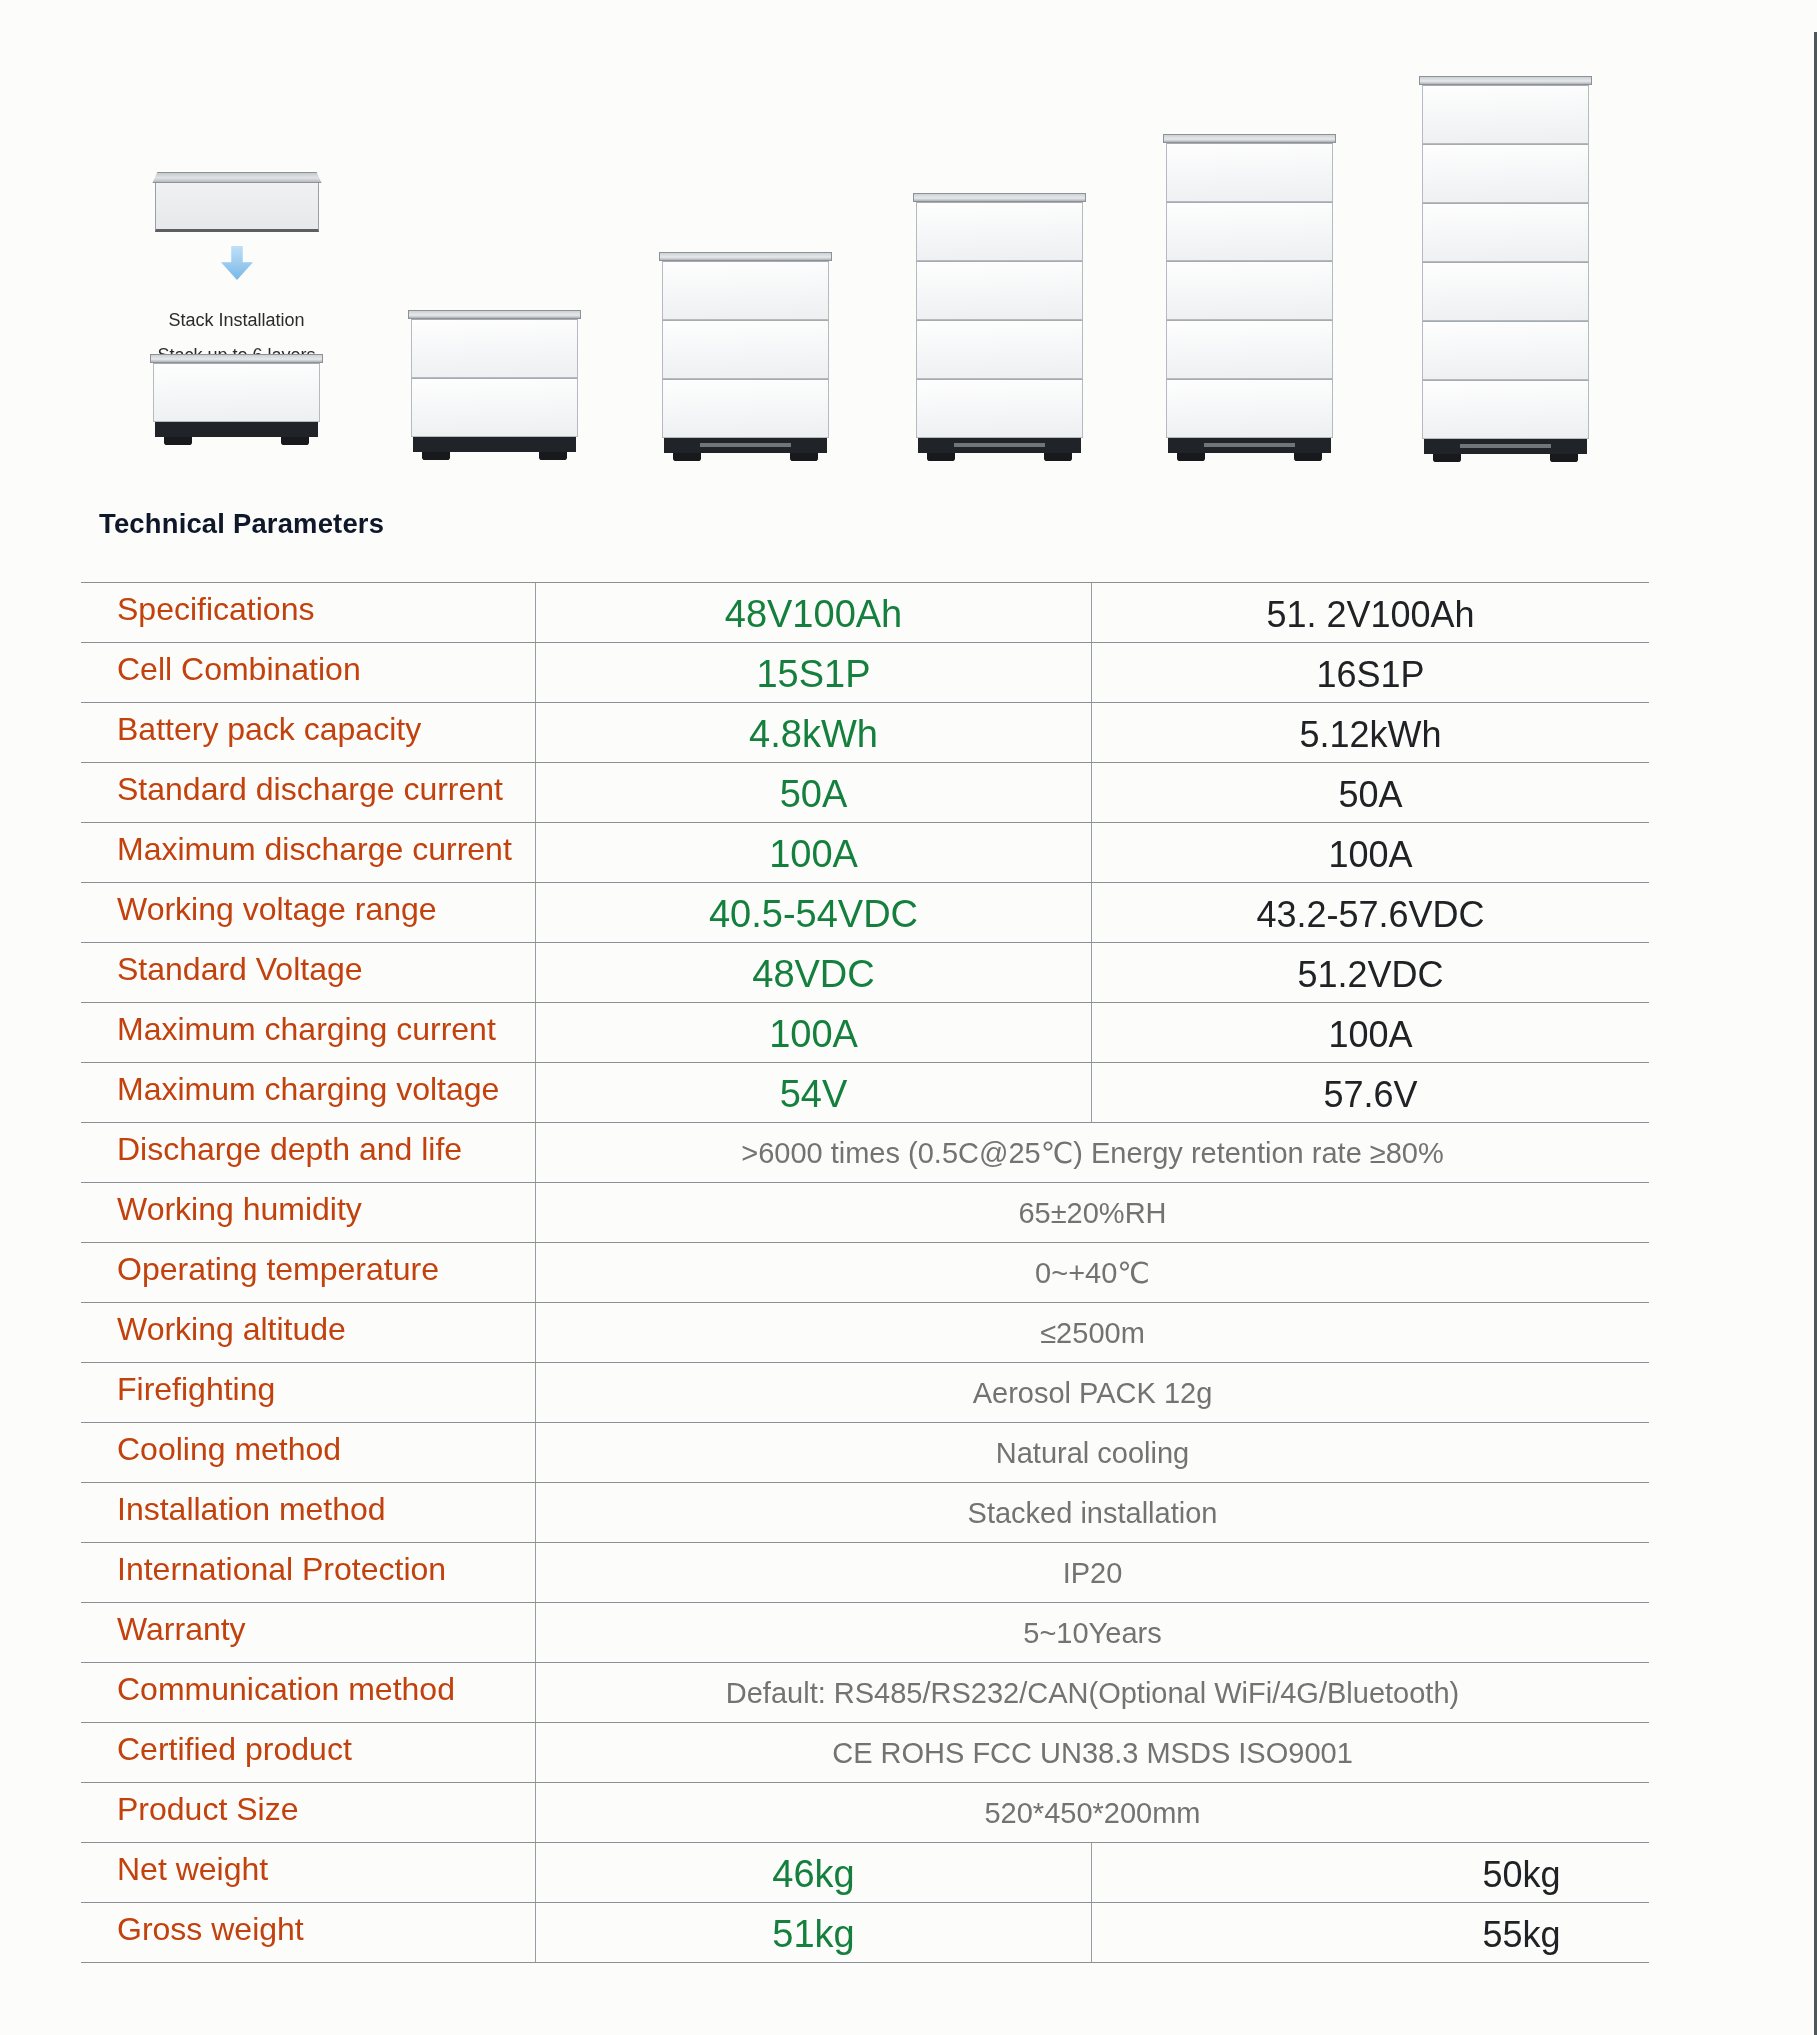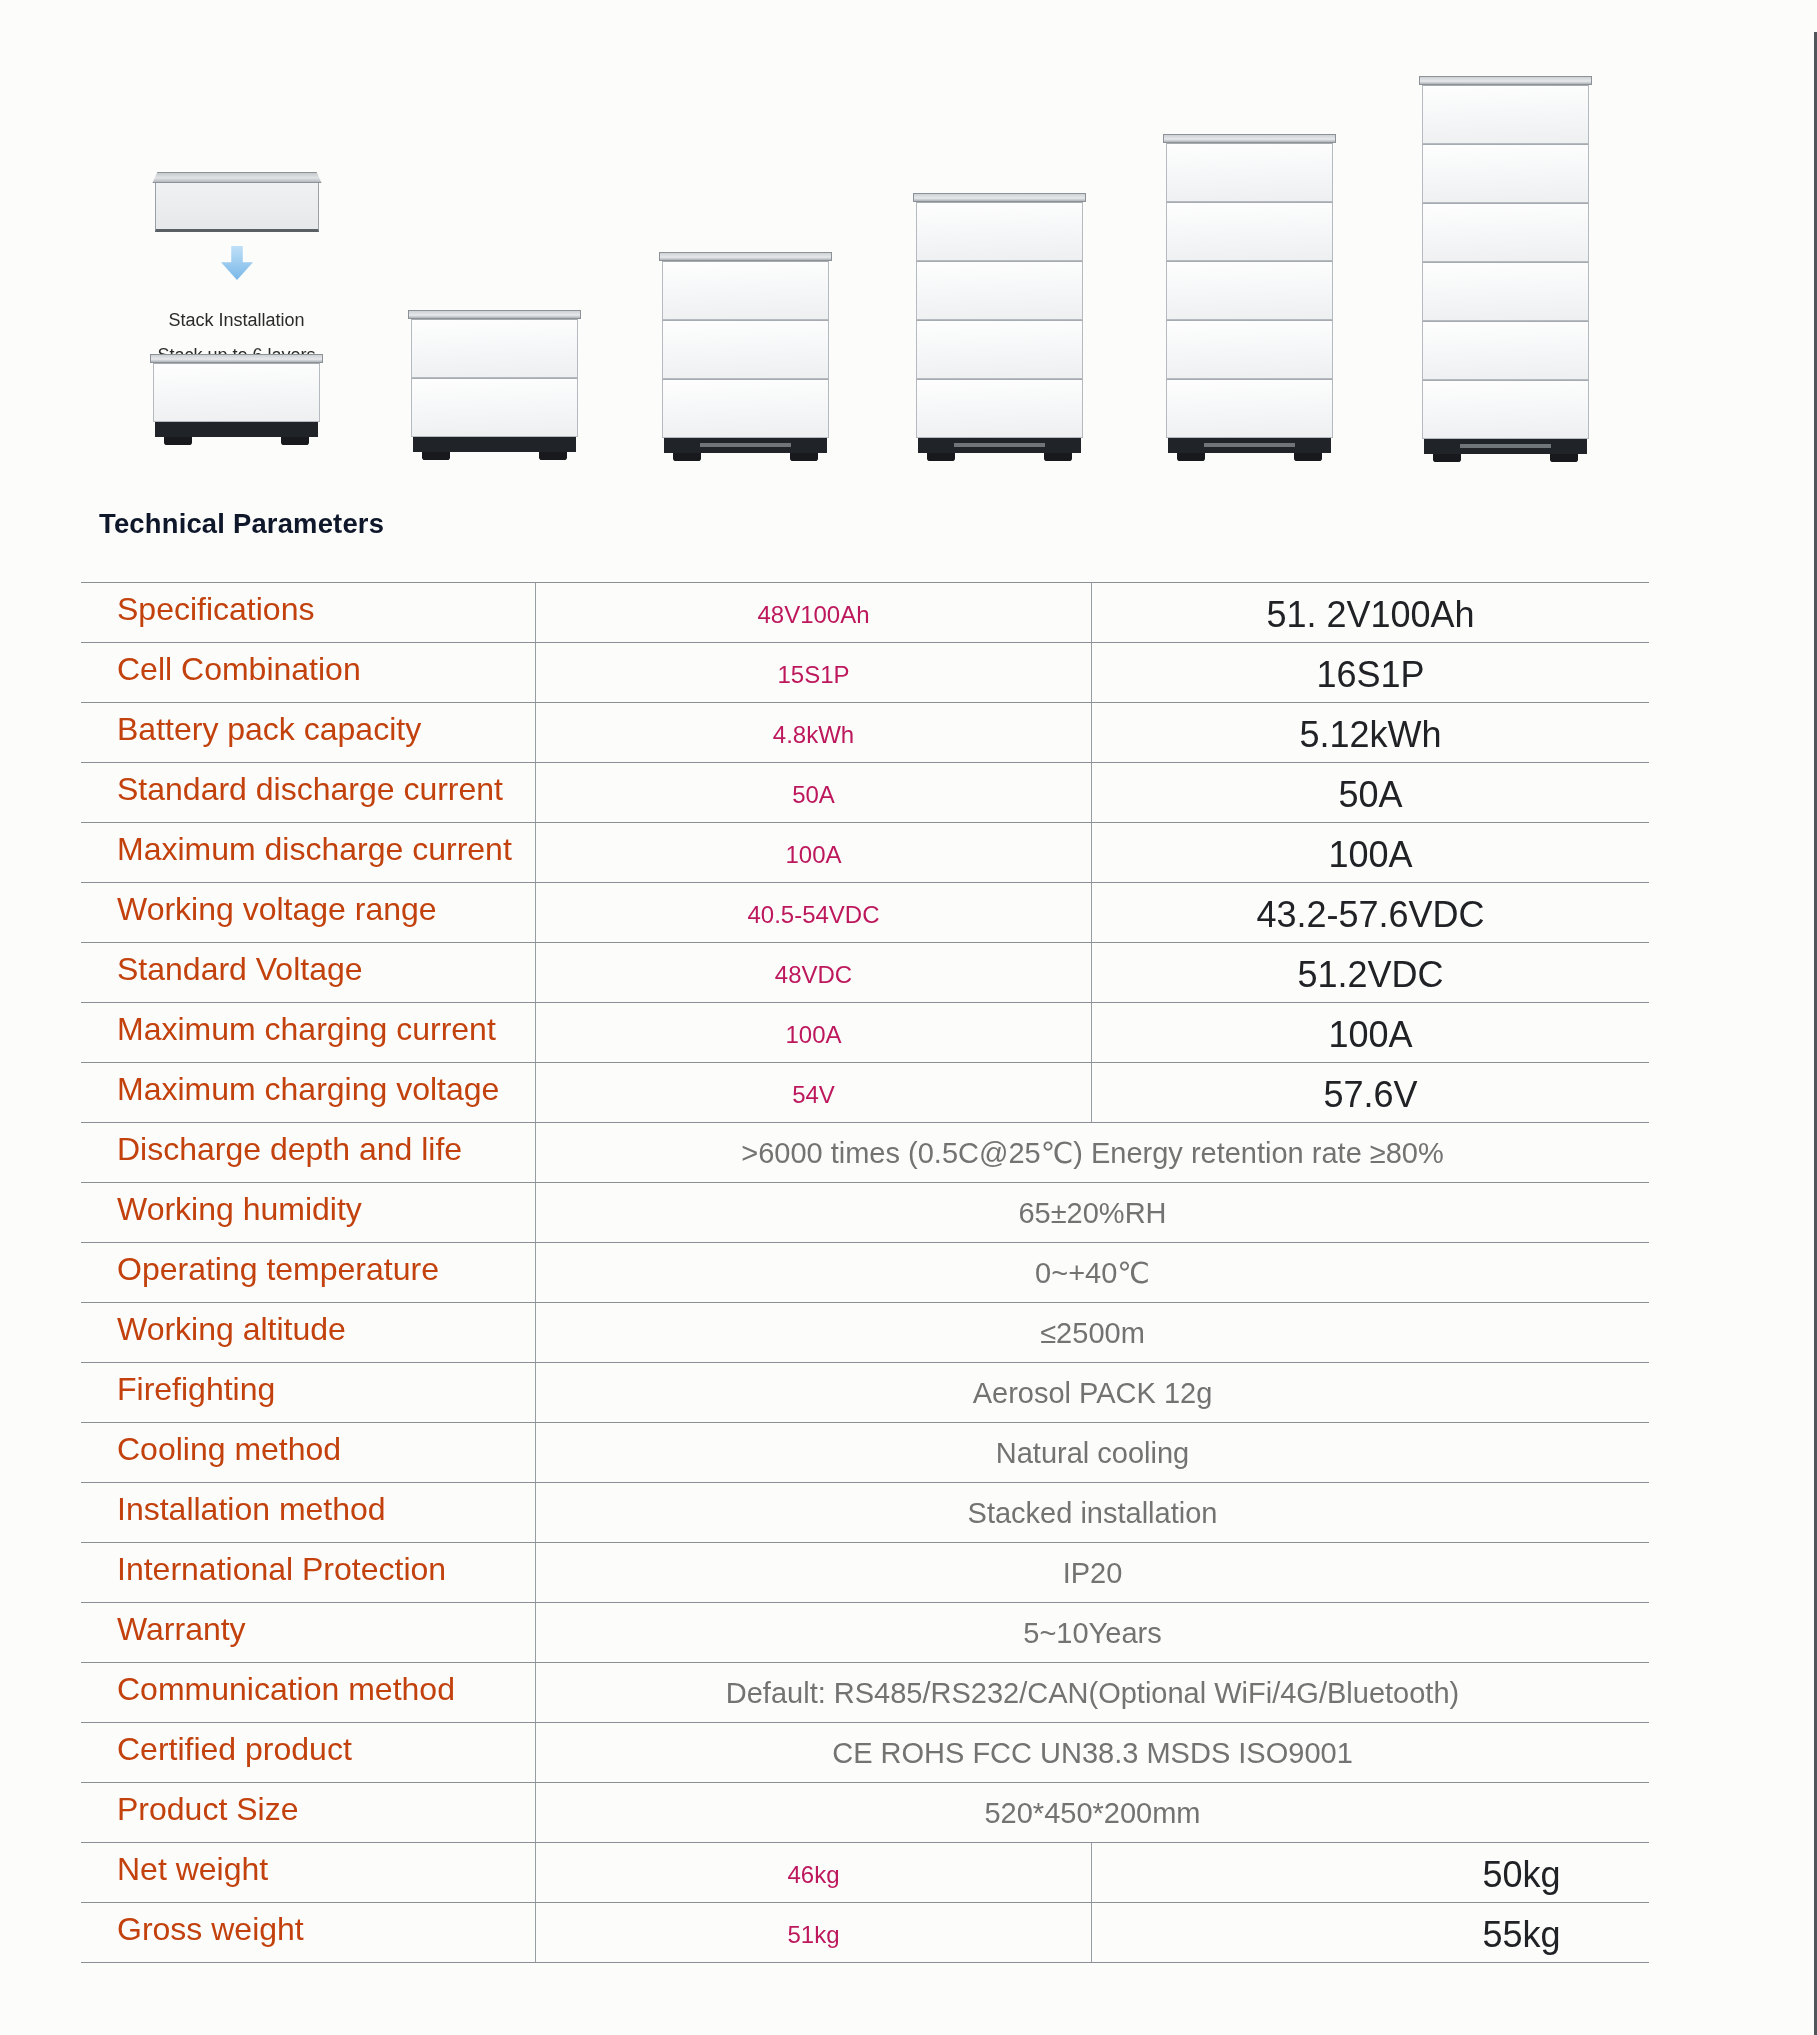--- a/index.html
+++ b/index.html
@@ -28,21 +28,21 @@
   .stack .feet{display:flex;justify-content:space-between;padding:0 11.4px;height:8.5px;}
   .stack .feet span{width:28px;height:8.5px;background:#17191c;border-radius:0 0 2.8px 2.8px;}
 
   
   .section-title{position:absolute;left:89px;top:498px;margin:10px;font-size:27.4px;font-weight:700;color:#0f172a;letter-spacing:0.2px;}
 
   
   .spec-table{position:absolute;left:81px;top:582px;width:1568px;border-bottom:1.9px solid #8a9095;}
   .t-row{display:flex;height:60px;border-top:1.9px solid #8a9095;box-sizing:border-box;}
   .t-label{width:455px;flex:0 0 455px;border-right:1.9px solid #979da2;display:flex;align-items:center;padding-left:36px;padding-bottom:5.7px;box-sizing:border-box;font-size:32px;color:#c2410c;white-space:nowrap;}
-  .t-v1{width:556px;flex:0 0 556px;border-right:1.9px solid #979da2;display:flex;align-items:center;justify-content:center;padding-top:4.7px;box-sizing:border-box;font-size:24px;color:#be185d;white-space:nowrap;}
+  .t-v1{width:556px;flex:0 0 556px;border-right:1.9px solid #979da2;display:flex;align-items:center;justify-content:center;padding-top:4.7px;box-sizing:border-box;font-size:38px;color:#15803d;white-space:nowrap;}
   .t-v2{flex:1;display:flex;align-items:center;justify-content:center;padding-top:4.7px;font-size:36px;color:#202225;white-space:nowrap;}
   .t-v2.shift{transform:translateX(151px);}
   .t-merged{flex:1;display:flex;align-items:center;justify-content:center;padding-top:1.9px;font-size:29px;color:#737373;white-space:nowrap;}
 </style>
 </head>
 <body>
 
 <div class="page">
 
   <div class="edge-line"></div>

